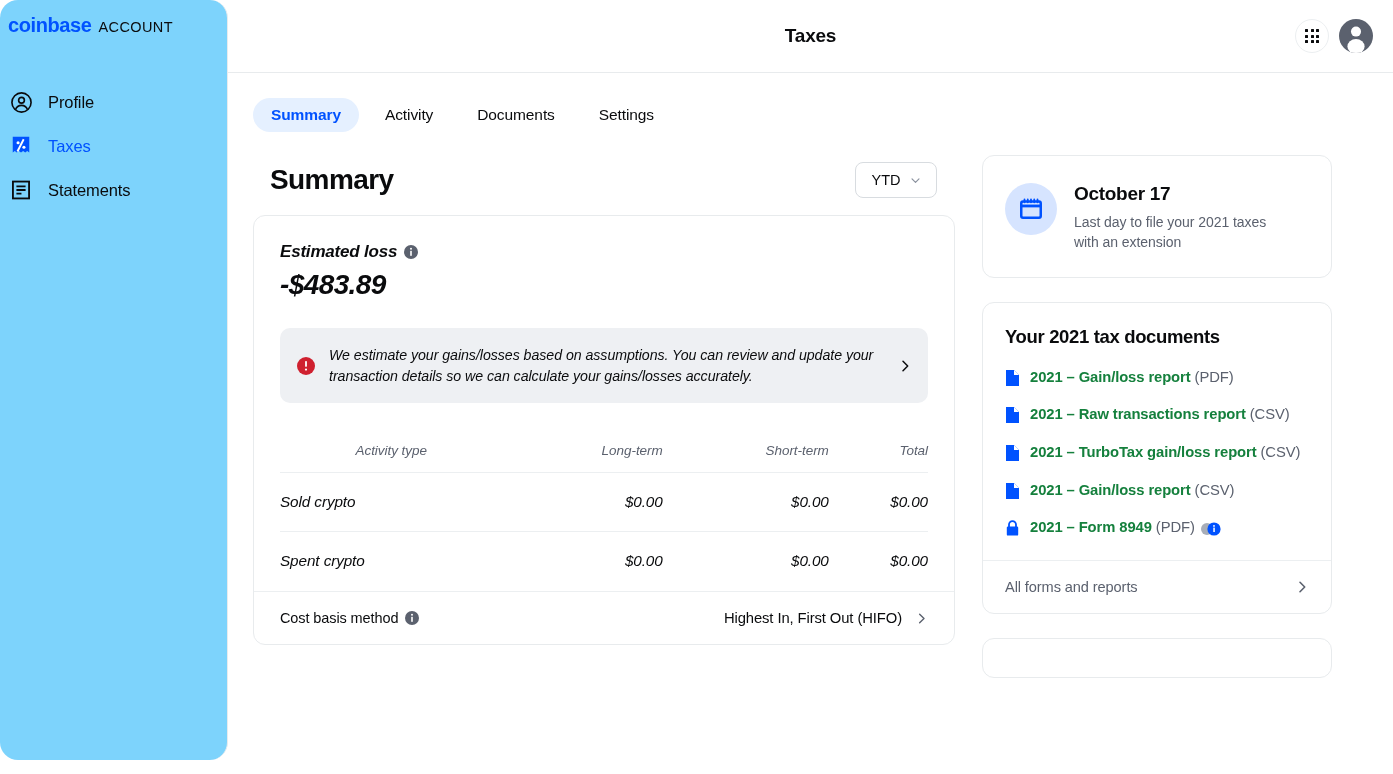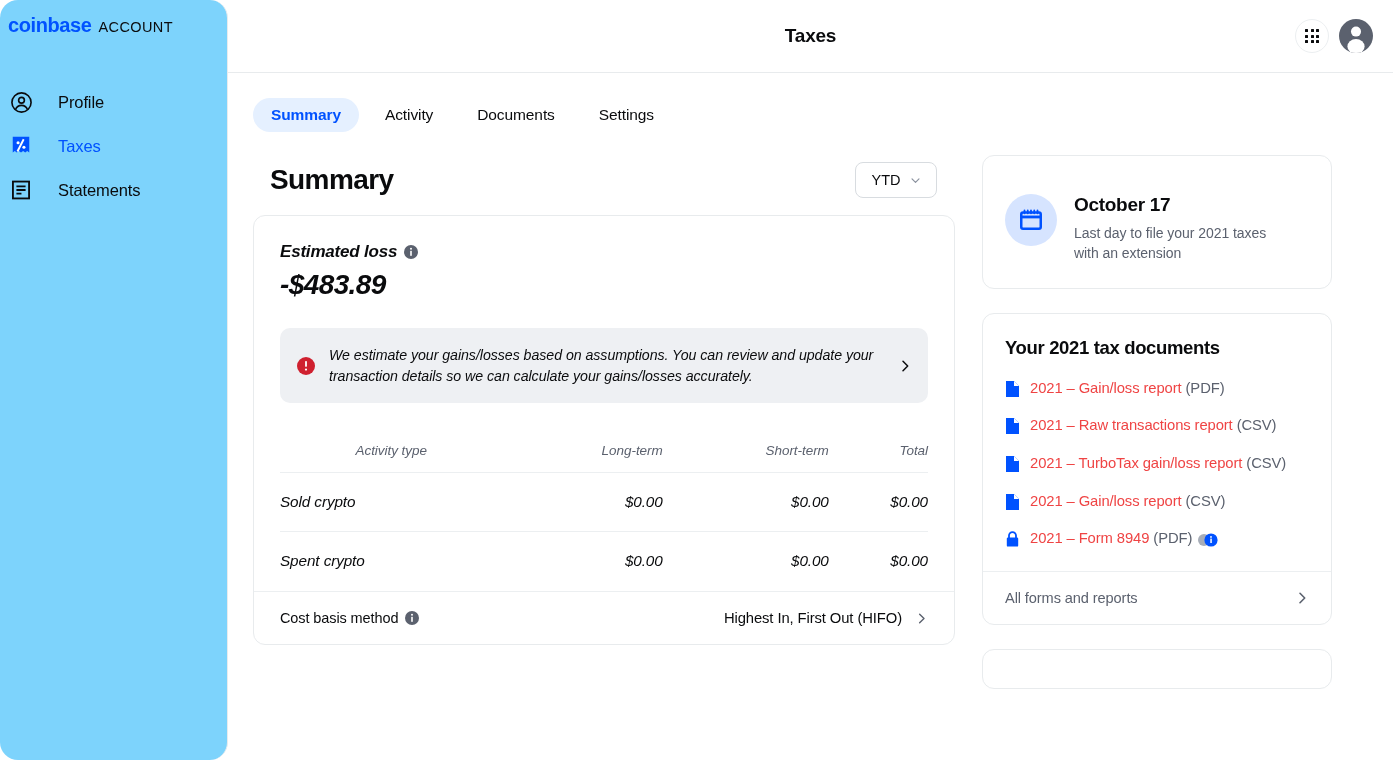--- a/index.html
+++ b/index.html
@@ -28,21 +28,21 @@
   }
   .brand-coinbase {
     color: #0052ff; font-weight: 700; font-size: 20px;
     letter-spacing: -0.4px;
   }
   .brand-account {
     color: #0a0b0d; font-size: 14.5px; letter-spacing: 0.4px;
   }
   .nav { margin-top: 33px; }
   .nav-item {
-    display: flex; align-items: center; gap: 25px;
+    display: flex; align-items: center; gap: 15px;
     height: 44px; padding-left: 9px;
     cursor: pointer;
   }
   .nav-icon { width: 24px; height: 24px; flex: 0 0 24px;
               display: flex; align-items: center; justify-content: center; }
   .nav-label { font-size: 16.5px; font-weight: 500; color: #0a0b0d; letter-spacing: -0.1px; }
   .nav-item.active .nav-label { color: #0052ff; }
 
   
   .main { flex: 1; height: 774px; display: flex; flex-direction: column; min-width: 0; }
@@ -140,36 +140,36 @@
     border-top: 1px solid #eceff1;
     display: flex; align-items: center; justify-content: space-between;
     padding: 18px 26px; cursor: pointer;
   }
   .cost-left { display: flex; align-items: center; gap: 7px; }
   .cost-label { font-size: 14.5px; color: #0a0b0d; letter-spacing: -0.1px; }
   .cost-right { display: flex; align-items: center; gap: 13px; }
   .cost-value { font-size: 14.8px; color: #0a0b0d; letter-spacing: -0.1px; }
 
   
-  .deadline-card { display: flex; align-items: flex-start; gap: 17px; padding: 38px 20px 24px 22px; }
+  .deadline-card { display: flex; align-items: flex-start; gap: 17px; padding: 27px 20px 24px 22px; }
   .deadline-ico-wrap {
     flex: 0 0 52px; width: 52px; height: 52px; border-radius: 50%;
     background: #d6e4ff; display: flex; align-items: center; justify-content: center;
   }
   .deadline-title { font-size: 19px; font-weight: 700; letter-spacing: -0.3px; color: #0a0b0d; }
   .deadline-sub { font-size: 14px; color: #5b616e; line-height: 1.42; margin-top: 8px; letter-spacing: -0.05px; max-width: 215px;}
 
   .docs-card { margin-top: 24px; }
   .docs-pad { padding: 23px 22px 22px 22px; }
   .docs-title { font-size: 18.5px; font-weight: 700; letter-spacing: -0.35px; color: #0a0b0d; }
   .doc-list { margin-top: 20px; display: flex; flex-direction: column; gap: 18px; }
   .doc-item { display: flex; align-items: center; gap: 9px; cursor: pointer; }
   .doc-ico { flex: 0 0 16px; width: 16px; height: 18px; display:flex; align-items:center; }
   .doc-text { font-size: 14.8px; line-height: 1.33; letter-spacing: -0.1px; }
-  .doc-link { color: #ef4444; font-weight: 400; }
+  .doc-link { color: #15803d; font-weight: 700; }
   .doc-fmt { color: #5b616e; font-weight: 400; }
   .badge-wrap { display: inline-flex; align-items: center; position: relative; margin-left: 5px; vertical-align: middle; }
   .allforms-row {
     border-top: 1px solid #eceff1;
     display: flex; align-items: center; justify-content: space-between;
     padding: 18px 22px; cursor: pointer;
   }
   .allforms-label { font-size: 14.6px; color: #5b616e; letter-spacing: -0.1px; }
   .stub-card { margin-top: 24px; height: 40px; }
 </style>

